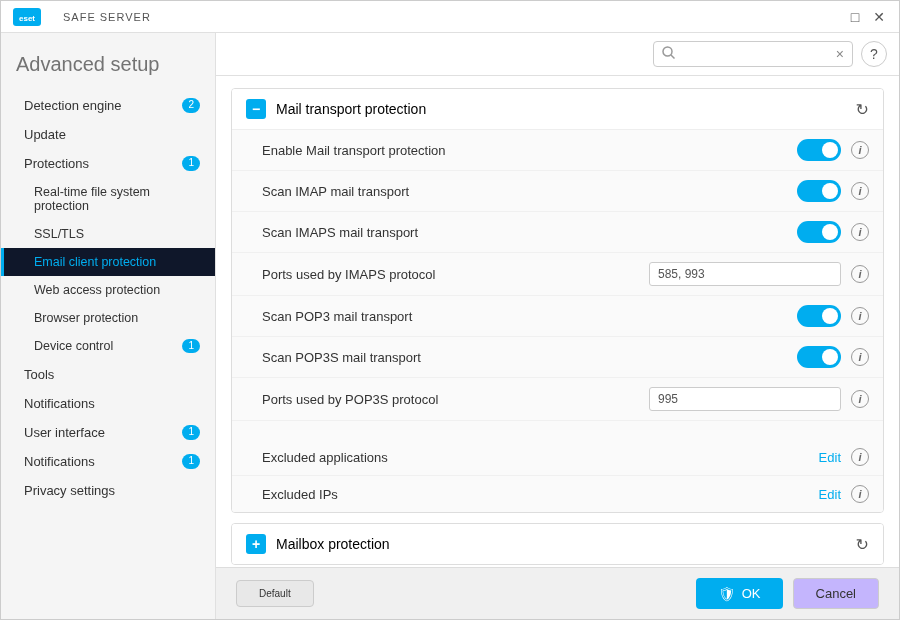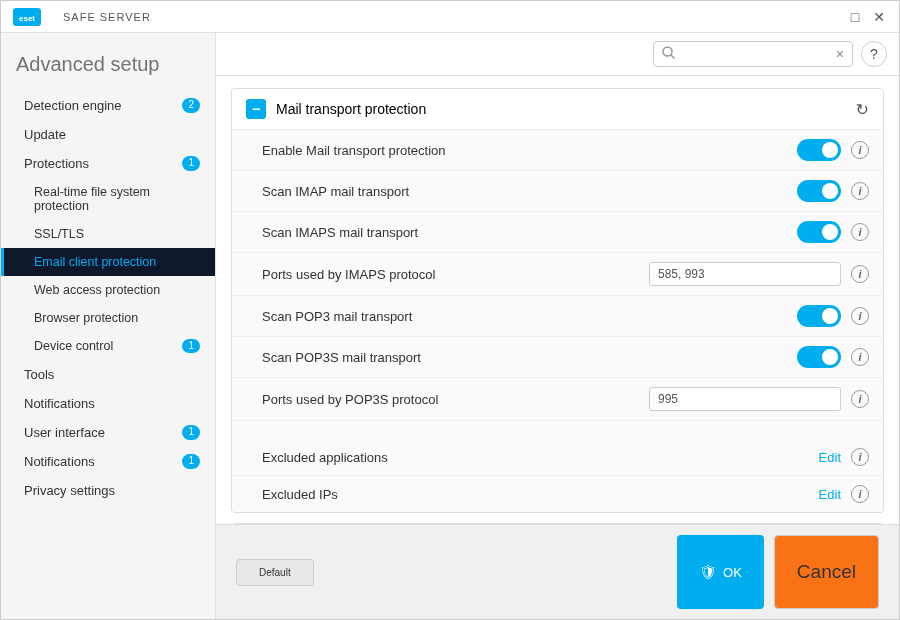--- a/index.html
+++ b/index.html
@@ -356,27 +356,27 @@
       border-radius: 4px;
       background: #00adef;
       color: white;
       cursor: pointer;
       font-size: 13px;
       display: flex;
       align-items: center;
       gap: 6px;
     }
     .btn-cancel {
-      padding: 25px 22px;
+      padding: 7px 22px;
       border: 1px solid #ccc;
       border-radius: 4px;
-      background: #f97316;
+      background: #c4b5fd;
       color: #333;
       cursor: pointer;
-      font-size: 19px;
+      font-size: 13px;
     }
 
     .shield-icon-btn {
       font-size: 14px;
     }
   </style>
 </head>
 <body>
 
 <div class="title-bar">

